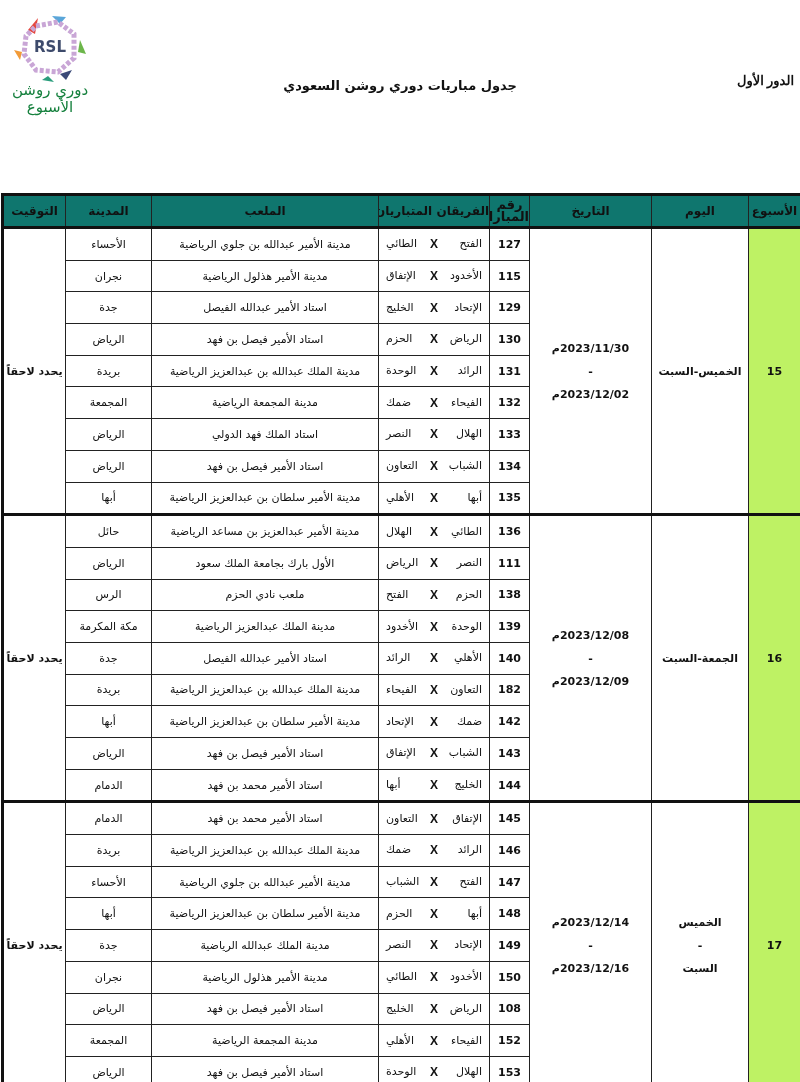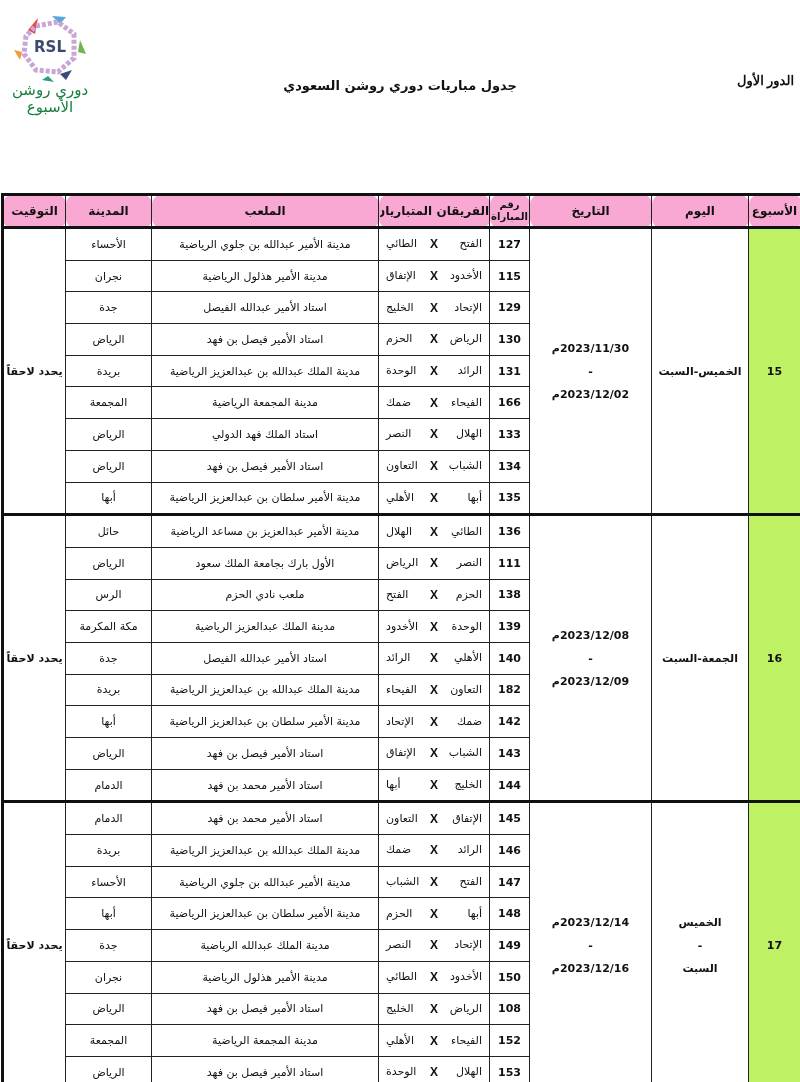--- a/index.html
+++ b/index.html
@@ -15,23 +15,23 @@
 
   table.sched {
     position: absolute; left: 1px; top: 193px; width: 799px;
     border-collapse: collapse; direction: rtl; table-layout: fixed;
   }
   table.sched th, table.sched td {
     border: 1px solid #222; text-align: center; vertical-align: middle;
     font-size: 11px; padding: 0; overflow: hidden; white-space: nowrap;
   }
   table.sched th {
-    background: #f9a8d4; font-weight: bold; font-size: 12px; height: 30px; border-radius: 9px;
+    background: #0f766e; font-weight: bold; font-size: 12px; height: 30px;
   }
-  table.sched th.num-h { font-size: 10px; line-height: 12px; white-space: normal; }
+  table.sched th.num-h { font-size: 13px; line-height: 12px; white-space: normal; }
   table.sched td { height: 30.7px; }
   .wk { background: #bef264; font-weight: bold; font-size: 11px; }
   .day, .date { font-weight: bold; font-size: 11px; line-height: 23px; }
   .mnum { font-weight: bold; }
   .time { font-weight: bold; font-size: 11px; }
   .teams { display: flex; justify-content: center; gap: 8px; direction: rtl; }
   .teams .x { font-weight: bold; font-family: "Liberation Sans", sans-serif; font-size: 12px; }
   .teams .t1 { min-width: 36px; text-align: right; }
   .teams .t2 { min-width: 36px; text-align: left; }
   tbody.group { border-top: 3px solid #111; }
@@ -157,21 +157,21 @@
           <div class="teams">
             <span class="t1">الرائد</span>
             <span class="x">X</span>
             <span class="t2">الوحدة</span>
           </div>
         </td>
         <td>مدينة الملك عبدالله بن عبدالعزيز الرياضية</td>
         <td>بريدة</td>
       </tr>
       <tr>
-        <td class="mnum">166</td>
+        <td class="mnum">132</td>
         <td>
           <div class="teams">
             <span class="t1">الفيحاء</span>
             <span class="x">X</span>
             <span class="t2">ضمك</span>
           </div>
         </td>
         <td>مدينة المجمعة الرياضية</td>
         <td>المجمعة</td>
       </tr>

